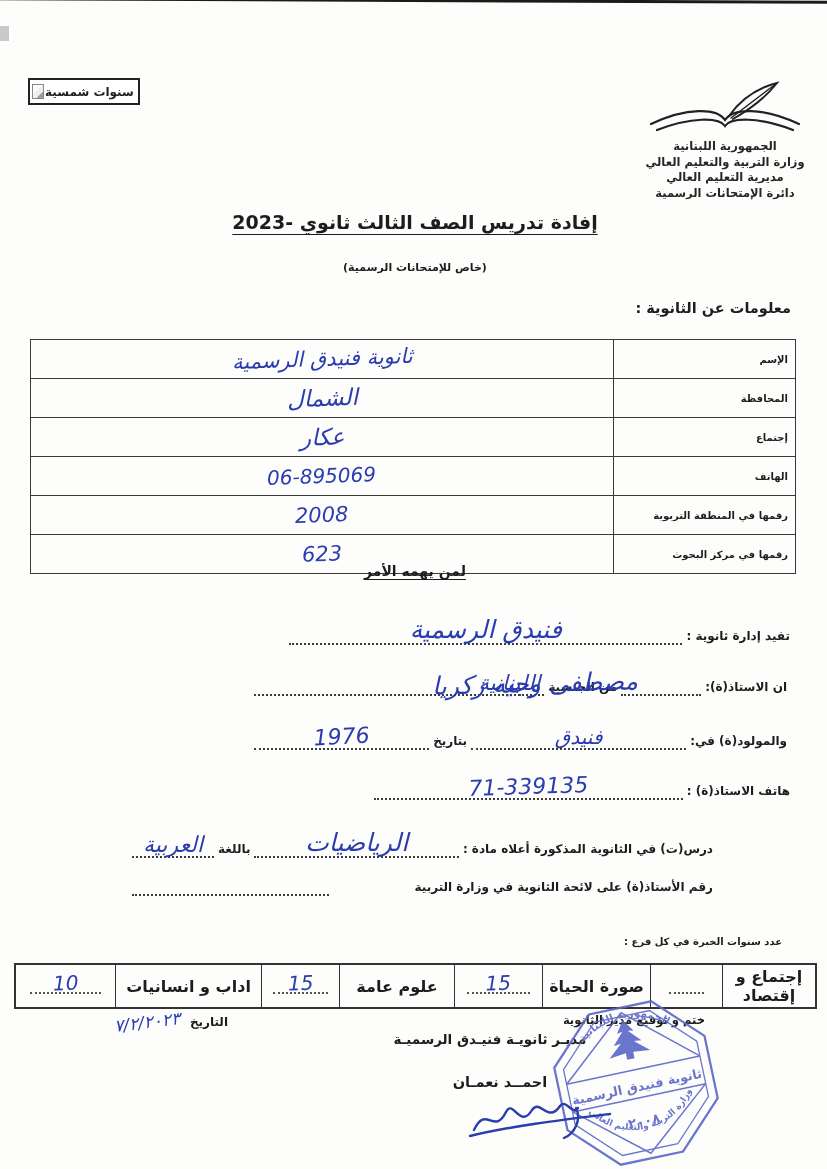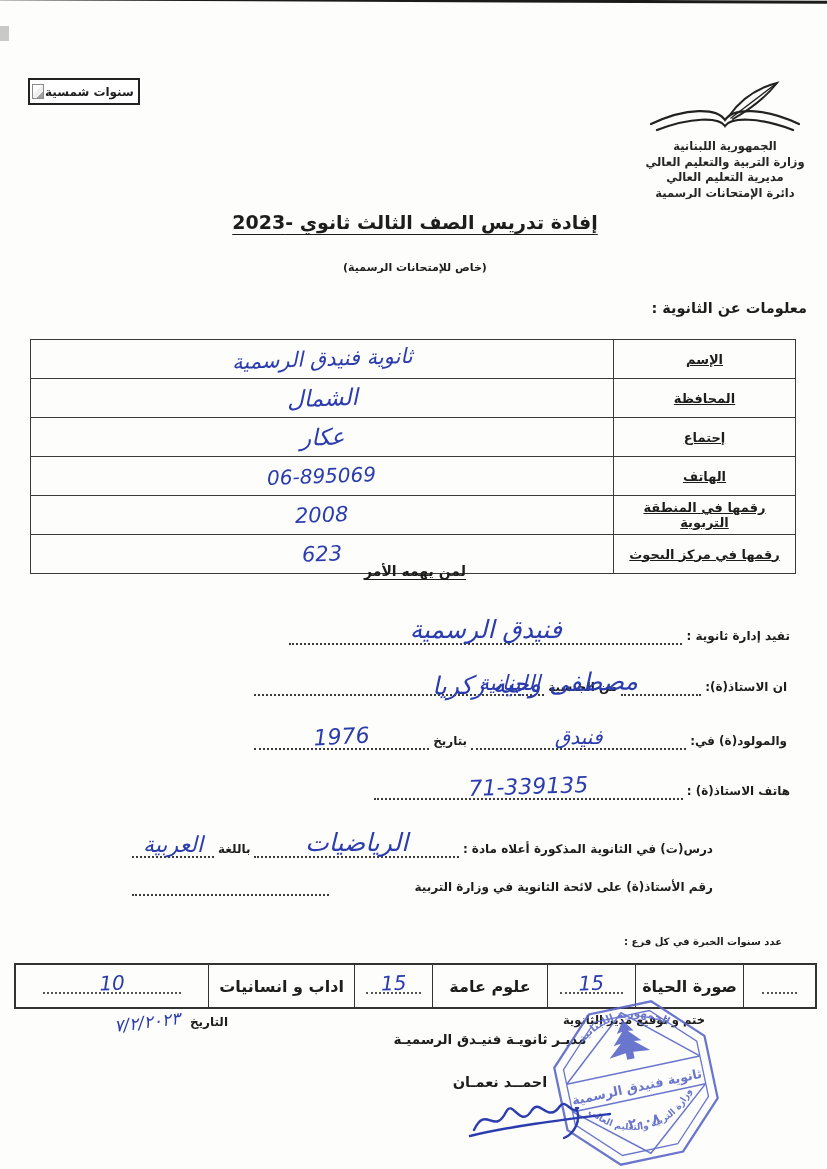--- a/index.html
+++ b/index.html
@@ -16,25 +16,25 @@
              font-size:12px;font-weight:bold;padding:0 2px;gap:1px;background:#fff;}
   .photo-icon{width:10px;height:13px;border:1px solid #8a8a8a;flex:0 0 auto;
               background:linear-gradient(315deg,#9f9f9f 0 28%,#efefef 28% 60%,#fcfcfc 60%);}
   
   .ministry{left:625px;top:80px;width:200px;text-align:center;}
   .ministry-lines{font-size:11.5px;font-weight:bold;line-height:13.5px;color:#262626;margin-top:2px;}
   
   .title{left:0;top:211px;width:830px;text-align:center;font-size:19px;font-weight:bold;
          text-decoration:underline;text-underline-offset:5px;}
   .subtitle{left:0;top:261px;width:830px;text-align:center;font-size:11px;font-weight:bold;}
-  .info-heading{right:20px;top:300px;font-size:14.5px;font-weight:bold;}
+  .info-heading{right:36px;top:300px;font-size:14.5px;font-weight:bold;}
   
   .info-table{left:30px;top:339px;width:766px;border-collapse:collapse;direction:rtl;}
   .info-table td{border:1.6px solid #3a3a3a;height:36px;}
-  .info-table td.lbl{width:167px;font-size:13px;font-weight:bold;text-align:center;padding:0 7px;text-decoration:underline;}
+  .info-table td.lbl{width:167px;font-size:10px;font-weight:bold;text-align:right;padding:0 7px;}
   .info-table td.val{text-align:center;}
   .hw{font-style:italic;color:#2b3cae;white-space:nowrap;}
   .hw.r{display:inline-block;transform:rotate(-2deg);}
   .to-whom{left:0;top:563px;width:830px;text-align:center;font-size:14px;font-weight:bold;
            text-decoration:underline;text-underline-offset:3px;}
   
   .field{display:flex;direction:rtl;align-items:flex-end;height:30px;}
   .field .lab{font-size:12px;font-weight:bold;white-space:nowrap;padding-bottom:2px;flex:0 0 auto;}
   .dots{flex:1 1 auto;border-bottom:2.5px dotted #3c3c3c;height:16px;position:relative;margin:0 4px;}
   .dots .hw{position:absolute;bottom:-1px;left:0;right:0;text-align:center;}
@@ -176,20 +176,23 @@
 
   <div class="abs field f6">
     <span class="lab rtl" style="margin-left:70px">رقم الأستاذ(ة) على لائحة الثانوية في وزارة التربية</span>
     <span class="dots">
       <span class="hw"></span>
     </span>
   </div>
 
   <div class="abs exp-heading rtl">عدد سنوات الخبرة في كل فرع :</div>
   <div class="abs exp-table">
+    <div class="exp-cell" style="width:93px">
+      <span class="exp-lab rtl">إجتماع و إقتصاد</span>
+      </div>
     <div class="exp-cell" style="width:72px">
       <span class="exp-line" style="width:50%">
           <span class="hw r"></span>
         </span>
       </div>
     <div class="exp-cell" style="width:108px">
       <span class="exp-lab rtl">صورة الحياة</span>
       </div>
     <div class="exp-cell" style="width:88px">
       <span class="exp-line">

